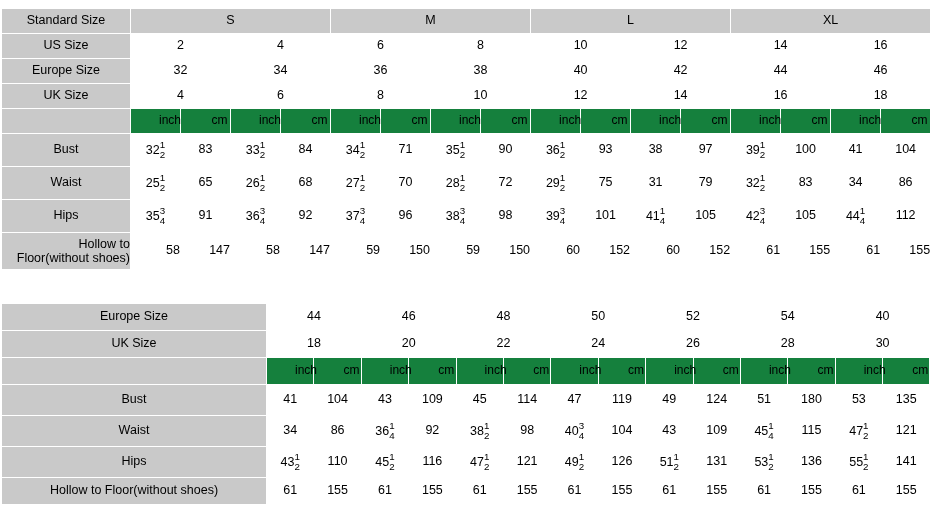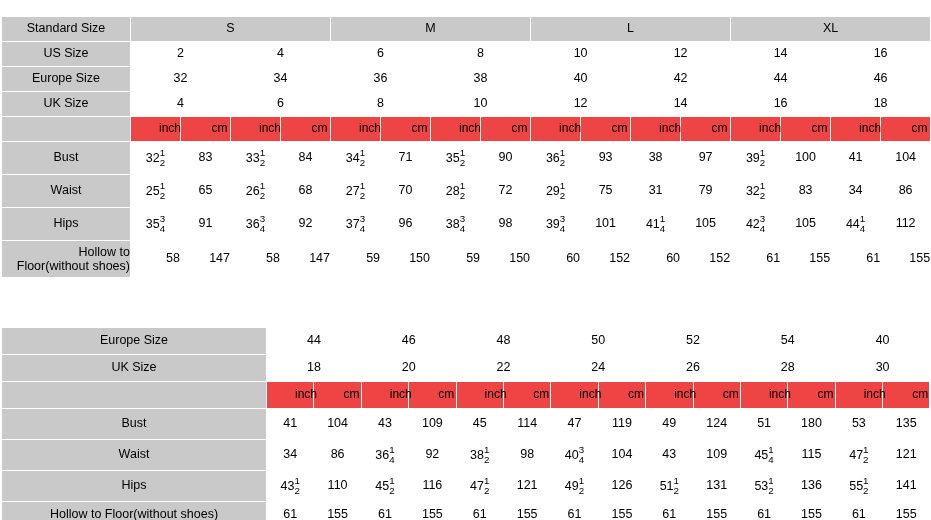--- a/index.html
+++ b/index.html
@@ -16,41 +16,41 @@
     overflow: hidden;
   }
   .wrap {
     width: 931px;
     padding: 0;
   }
   table {
     border-collapse: collapse;
     table-layout: fixed;
     width: 929px;
-    margin: 16px 1px;
+    margin: 8px 1px;
   }
   td {
     border: 1px solid #ffffff;
     text-align: center;
     vertical-align: middle;
     background: #ffffff;
     font-size: 12.5px;
     line-height: 1.1;
     padding: 0;
     height: 24px;
   }
   td.hdr {
     background: #c9c9c9;
   }
   td.lbl {
     background: #c9c9c9;
     font-size: 12.5px;
   }
   td.sub {
-    background: #ef4444;
+    background: #15803d;
     font-size: 12px;
     padding-left: 28px;
   }
   .frac {
     display: inline-block;
     vertical-align: -0.35em;
     font-size: 0.78em;
     line-height: 1;
     text-align: center;
     margin-left: 0px;

